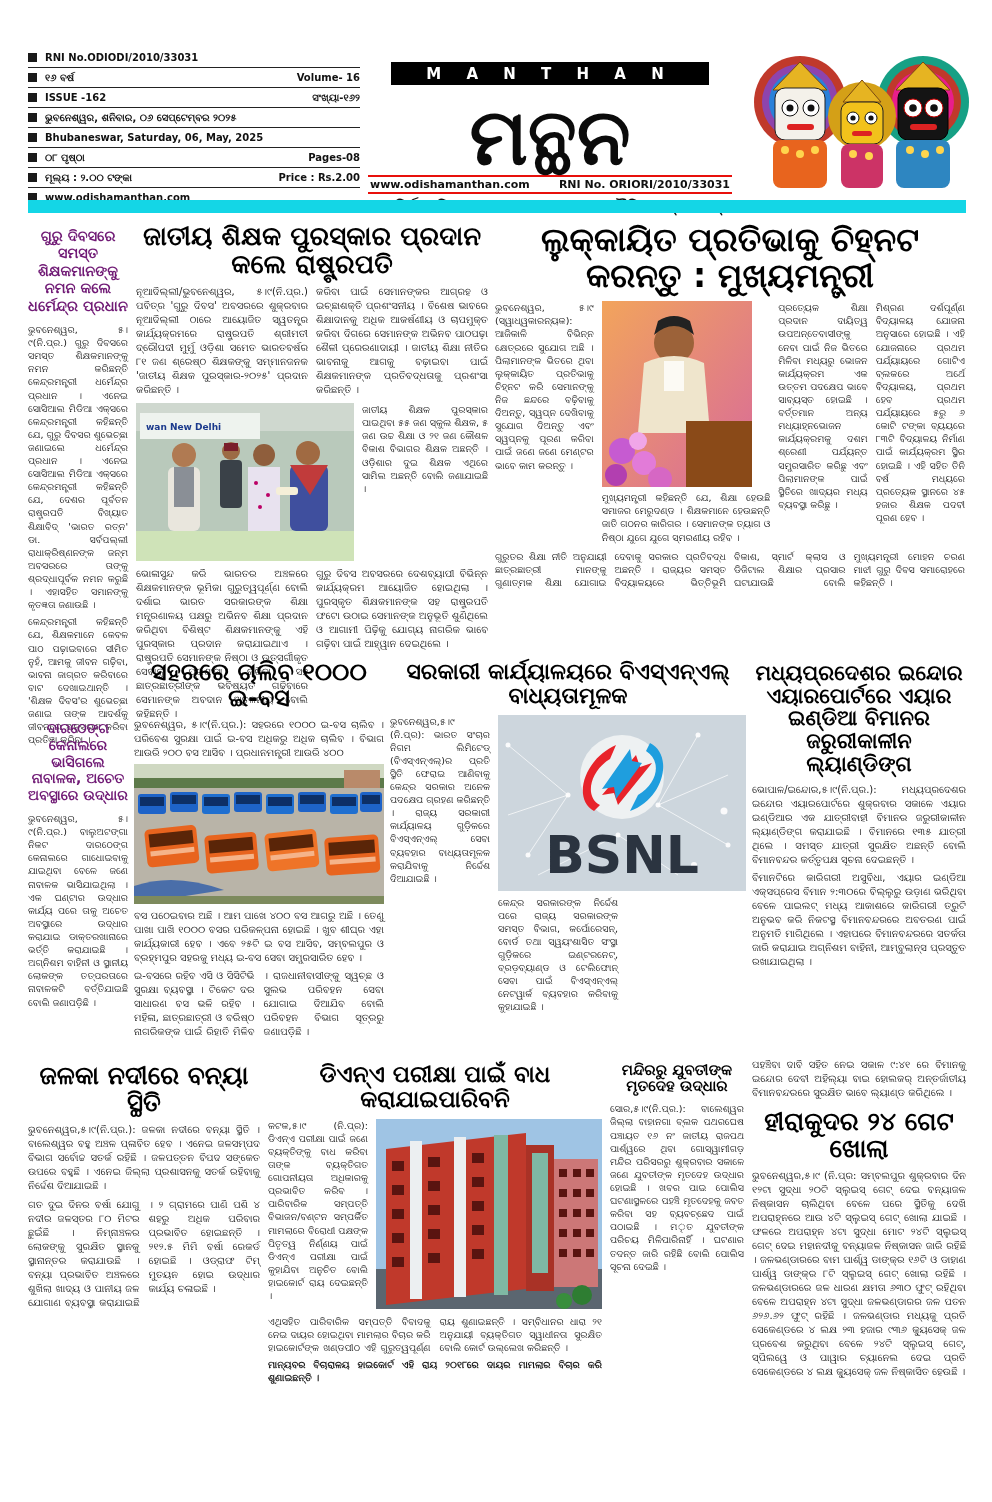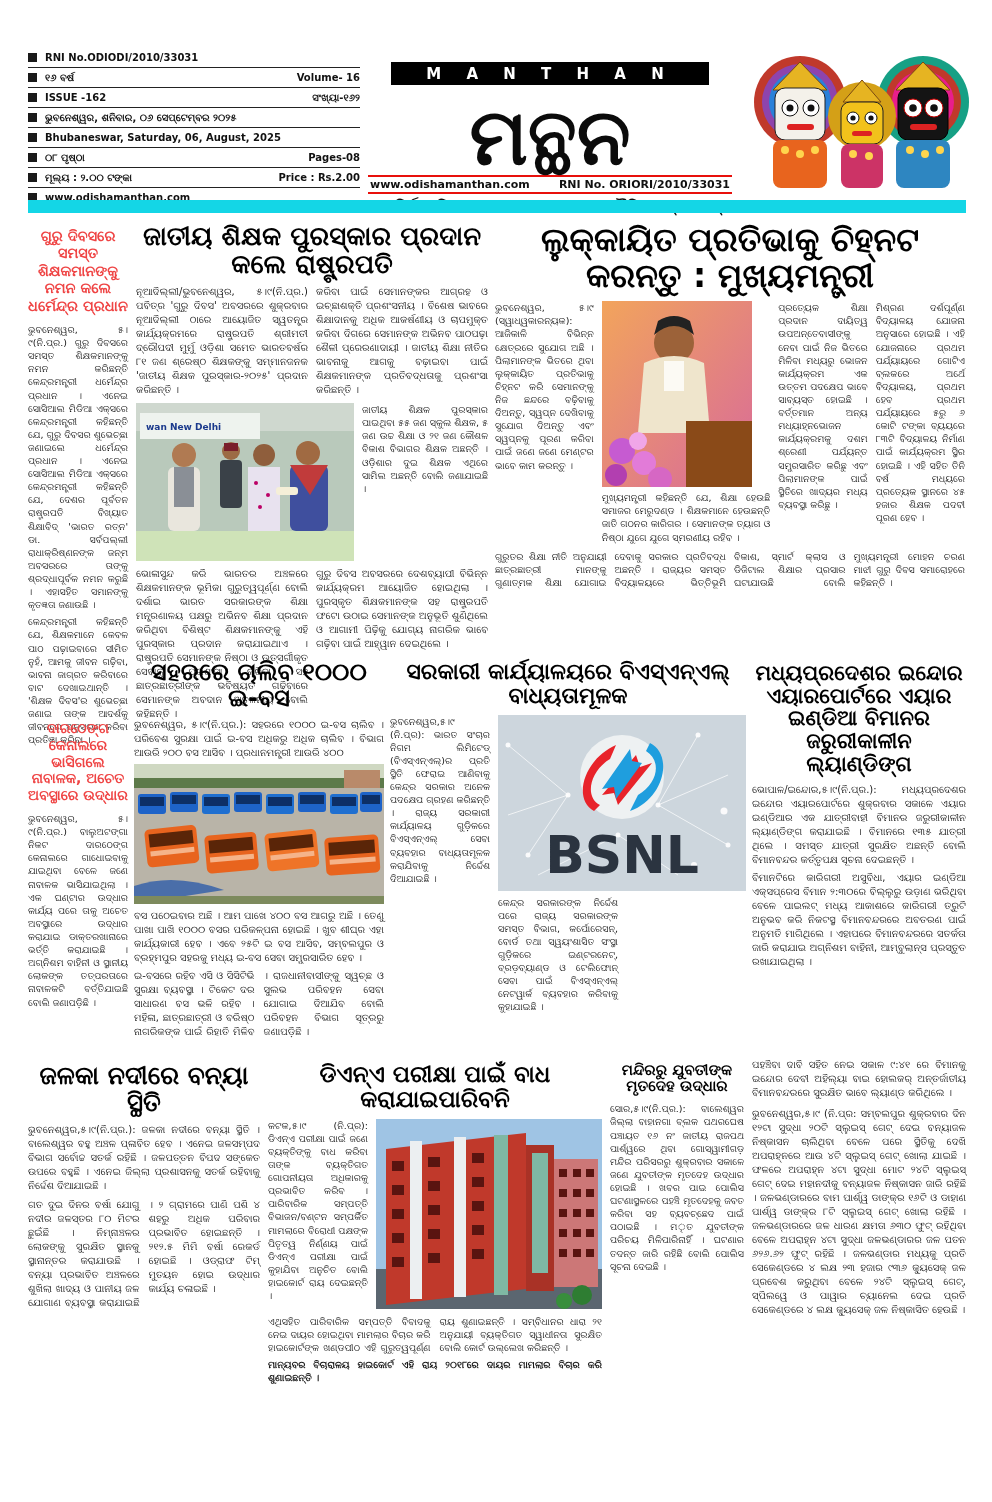--- a/index.html
+++ b/index.html
@@ -20,21 +20,21 @@
   .redline{height:2px;background:#e8100c;}
   .mast-midrow{display:flex;justify-content:space-between;font-size:11px;font-weight:bold;padding:1px 2px;}
   .mast-tags{display:flex;justify-content:space-between;font-size:15px;font-weight:bold;padding-top:3px;}
   .cyanbar{background:#14d6e6;}
   
   .headline-xl{font-weight:800;line-height:1.08;color:#000;}
   .headline-c{text-align:center;}
   .body-text{font-size:10px;line-height:1.4;text-align:justify;color:#181818;}
   .body-sm{font-size:9.5px;line-height:1.38;text-align:justify;color:#181818;}
   .cols2{column-count:2;column-gap:9px;}
-  .subhead{font-weight:800;text-align:center;line-height:1.2;color:#ef4444;}
+  .subhead{font-weight:800;text-align:center;line-height:1.2;color:#701a75;}
   .row{display:flex;}
   .photo{display:block;}
   .gap{flex:0 0 8px;}
 </style>
 </head>
 <body>
 
 <div class="page">
 
   <div class="abs info-panel" style="left:28px;top:48px;width:332px;">
@@ -53,21 +53,21 @@
         <span class="l">ISSUE -162</span>
         <span class="r">ସଂଖ୍ୟା-୧୬୨</span>
       </div>
     <div class="info-row">
         <span class="sq"></span>
         <span class="l">ଭୁବନେଶ୍ୱର, ଶନିବାର, ୦୬ ସେପ୍ଟେମ୍ବର ୨୦୨୫</span>
         <span class="r"></span>
       </div>
     <div class="info-row">
         <span class="sq"></span>
-        <span class="l">Bhubaneswar, Saturday, 06, August, 2025</span>
+        <span class="l">Bhubaneswar, Saturday, 06, May, 2025</span>
         <span class="r"></span>
       </div>
     <div class="info-row">
         <span class="sq"></span>
         <span class="l">୦୮ ପୃଷ୍ଠା</span>
         <span class="r">Pages-08</span>
       </div>
     <div class="info-row">
         <span class="sq"></span>
         <span class="l">ମୂଲ୍ୟ : ୨.୦୦ ଟଙ୍କା</span>
@@ -442,16 +442,17 @@
     <div class="body-sm" style="margin-top:4px;font-weight:bold;">ମାନ୍ୟବର ବିଚାରାଳୟ ହାଇକୋର୍ଟ ଏହି ରାୟ ୨୦୧୮ରେ ଦାୟର ମାମଲାର ବିଚାର କରି ଶୁଣାଇଛନ୍ତି ।</div>
   </div>
 
   <div class="abs" style="left:610px;top:1062px;width:134px;">
     <div class="headline-xl headline-c" style="font-size:15px;">ମନ୍ଦିରରୁ ଯୁବତୀଙ୍କ ମୃତଦେହ ଉଦ୍ଧାର</div>
     <div class="body-sm" style="margin-top:8px;">ସୋର,୫।୯(ନି.ପ୍ର.): ବାଲେଶ୍ୱର ଜିଲ୍ଲା ବାହାନଗା ବ୍ଲକ ପଥରଘେଷ ପଞ୍ଚାୟତ ୧୬ ନଂ ଜାତୀୟ ରାଜପଥ ପାର୍ଶ୍ୱରେ ଥିବା ଗୋସ୍ୱାମୀଗଡ଼ ମନ୍ଦିର ପରିସରରୁ ଶୁକ୍ରବାର ସକାଳେ ଜଣେ ଯୁବତୀଙ୍କ ମୃତଦେହ ଉଦ୍ଧାର ହୋଇଛି । ଖବର ପାଇ ପୋଲିସ ଘଟଣାସ୍ଥଳରେ ପହଞ୍ଚି ମୃତଦେହକୁ ଜବତ କରିବା ସହ ବ୍ୟବଚ୍ଛେଦ ପାଇଁ ପଠାଇଛି । ମৃତ ଯୁବତୀଙ୍କ ପରିଚୟ ମିଳିପାରିନାହିଁ । ଘଟଣାର ତଦନ୍ତ ଜାରି ରହିଛି ବୋଲି ପୋଲିସ ସୂଚନା ଦେଇଛି ।</div>
   </div>
 
   <div class="abs" style="left:752px;top:1058px;width:214px;">
     <div class="body-text">ପହଞ୍ଚିବା ଦାବି ସହିତ ନେଇ ସକାଳ ୯:୪୧ ରେ ବିମାନକୁ ଇନ୍ଦୋର ଦେବୀ ଅହିଲ୍ୟା ବାଇ ହୋଲକର୍ ଅନ୍ତର୍ଜାତୀୟ ବିମାନବନ୍ଦରରେ ସୁରକ୍ଷିତ ଭାବେ ଲ୍ୟାଣ୍ଡ କରିଥିଲେ ।</div>
+    <div class="headline-xl headline-c" style="font-size:25px;margin-top:8px;">ହୀରାକୁଦର ୨୪ ଗେଟ ଖୋଲା</div>
     <div class="body-text" style="margin-top:7px;">ଭୁବନେଶ୍ୱର,୫।୯ (ନି.ପ୍ର: ସମ୍ବଲପୁର ଶୁକ୍ରବାର ଦିନ ୧୨ଟା ସୁଦ୍ଧା ୨୦ଟି ସ୍ଲୁଇସ୍ ଗେଟ୍ ଦେଇ ବନ୍ୟାଜଳ ନିଷ୍କାସନ ଚାଲିଥିବା ବେଳେ ପରେ ସ୍ଥିତିକୁ ଦେଖି ଅପରାହ୍ନରେ ଆଉ ୪ଟି ସ୍ଲୁଇସ୍ ଗେଟ୍ ଖୋଲା ଯାଇଛି । ଫଳରେ ଅପରାହ୍ନ ୪ଟା ସୁଦ୍ଧା ମୋଟ ୨୪ଟି ସ୍ଲୁଇସ୍ ଗେଟ୍ ଦେଇ ମହାନଦୀକୁ ବନ୍ୟାଜଳ ନିଷ୍କାସନ ଜାରି ରହିଛି । ଜଳଭଣ୍ଡାରରେ ବାମ ପାର୍ଶ୍ୱ ଡାଙ୍କ୍‌ର ୧୬ଟି ଓ ଡାହାଣ ପାର୍ଶ୍ୱ ଡାଙ୍କ୍‌ର ୮ଟି ସ୍ଲୁଇସ୍ ଗେଟ୍ ଖୋଲା ରହିଛି । ଜଳଭଣ୍ଡାରରେ ଜଳ ଧାରଣ କ୍ଷମତା ୬୩୦ ଫୁଟ୍ ରହିଥିବା ବେଳେ ଅପରାହ୍ନ ୪ଟା ସୁଦ୍ଧା ଜଳଭଣ୍ଡାରର ଜଳ ପତନ ୬୨୬.୬୨ ଫୁଟ୍ ରହିଛି । ଜଳଭଣ୍ଡାର ମଧ୍ୟକୁ ପ୍ରତି ସେକେଣ୍ଡରେ ୪ ଲକ୍ଷ ୨୩ ହଜାର ୯୩୬ କ୍ୟୁସେକ୍ ଜଳ ପ୍ରବେଶ କରୁଥିବା ବେଳେ ୨୪ଟି ସ୍ଲୁଇସ୍ ଗେଟ୍, ସ୍ପିଲୱେ ଓ ପାୱାର ଚ୍ୟାନେଲ ଦେଇ ପ୍ରତି ସେକେଣ୍ଡରେ ୪ ଲକ୍ଷ କ୍ୟୁସେକ୍ ଜଳ ନିଷ୍କାସିତ ହେଉଛି ।</div>
   </div>
 
 </div>
 
 </body></html>

